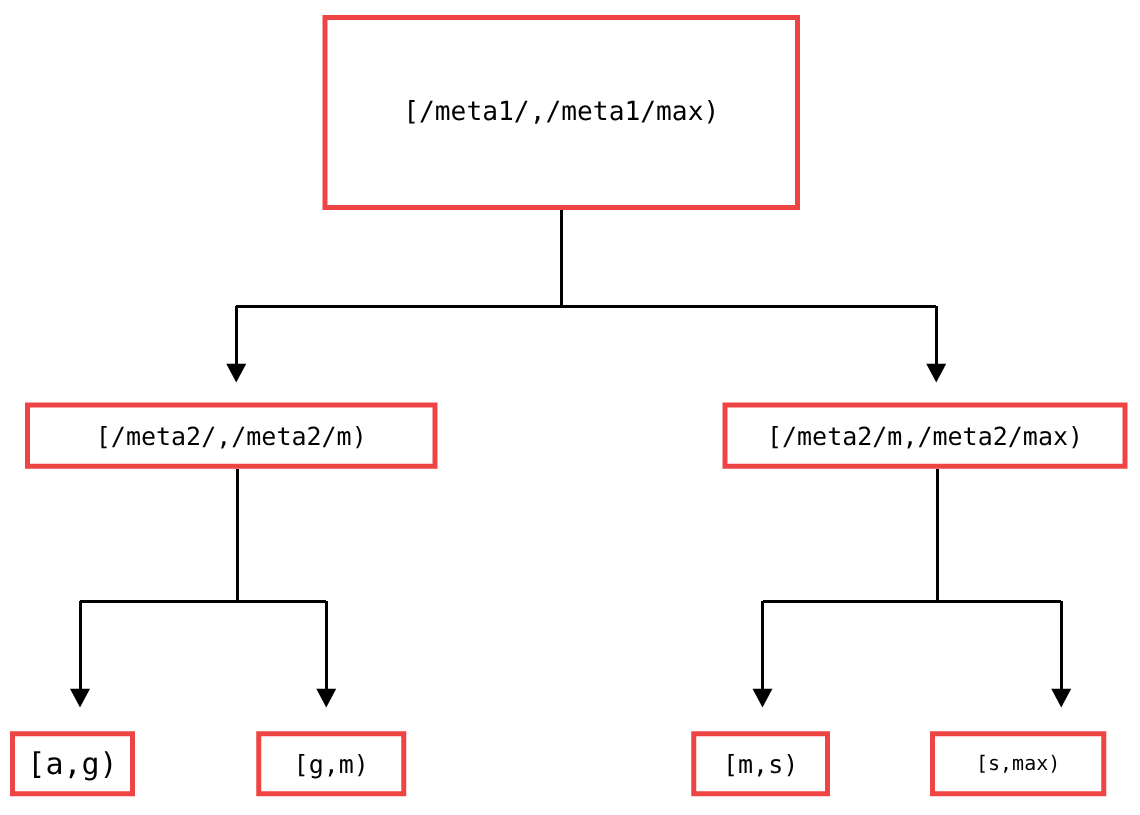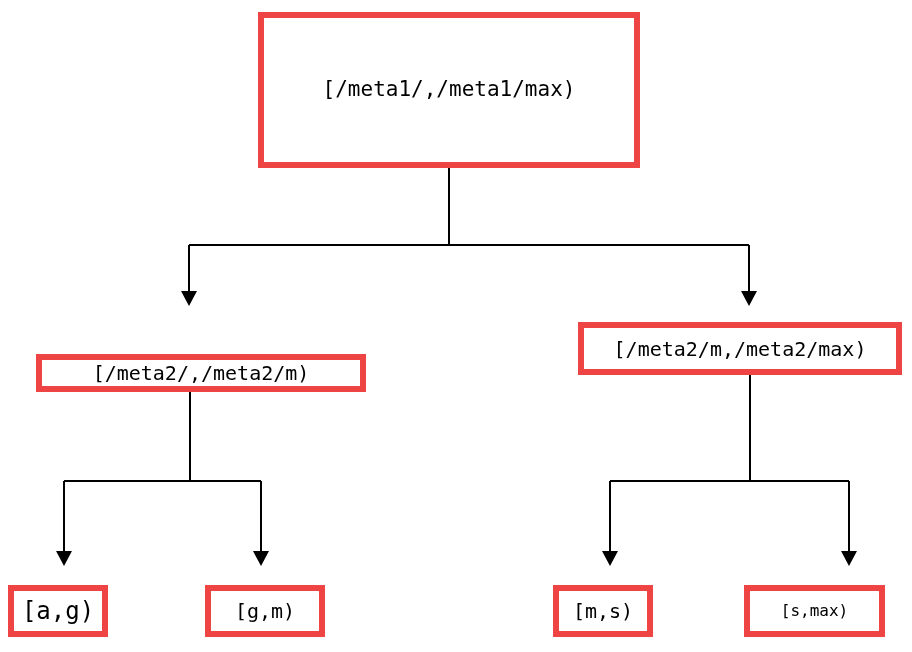--- a/index.html
+++ b/index.html
@@ -11,21 +11,21 @@
     position: relative;
     width: 912px;
     height: 652px;
     background: #ffffff;
     overflow: hidden;
     font-family: "DejaVu Sans Mono", "Liberation Mono", monospace;
   }
   .node {
     position: absolute;
     box-sizing: border-box;
-    border: 6px solid #ef4444;
+    border: 4px solid #ef4444;
     background: #ffffff;
     display: flex;
     align-items: center;
     justify-content: center;
     color: #000000;
     text-align: center;
     white-space: pre;
   }
   .node-label {
     display: block;
@@ -35,26 +35,25 @@
   
   #node-root {
     left: 258px;
     top: 12px;
     width: 382px;
     height: 156px;
     font-size: 21px;
   }
   
   #node-meta2-low {
-    left: 36px;
+    left: 20px;
     top: 322px;
     width: 330px;
-    height: 38px;
+    height: 53px;
     font-size: 20px;
-    margin-top: 32px;
   }
   #node-meta2-high {
     left: 578px;
     top: 322px;
     width: 324px;
     height: 53px;
     font-size: 20px;
   }
   
   #node-leaf-ag {
@@ -67,21 +66,21 @@
   #node-leaf-gm {
     left: 205px;
     top: 585px;
     width: 120px;
     height: 52px;
     font-size: 20px;
   }
   #node-leaf-ms {
     left: 553px;
     top: 585px;
-    width: 100px;
+    width: 111px;
     height: 52px;
     font-size: 20px;
   }
   #node-leaf-smax {
     left: 744px;
     top: 585px;
     width: 141px;
     height: 52px;
     font-size: 16px;
   }

